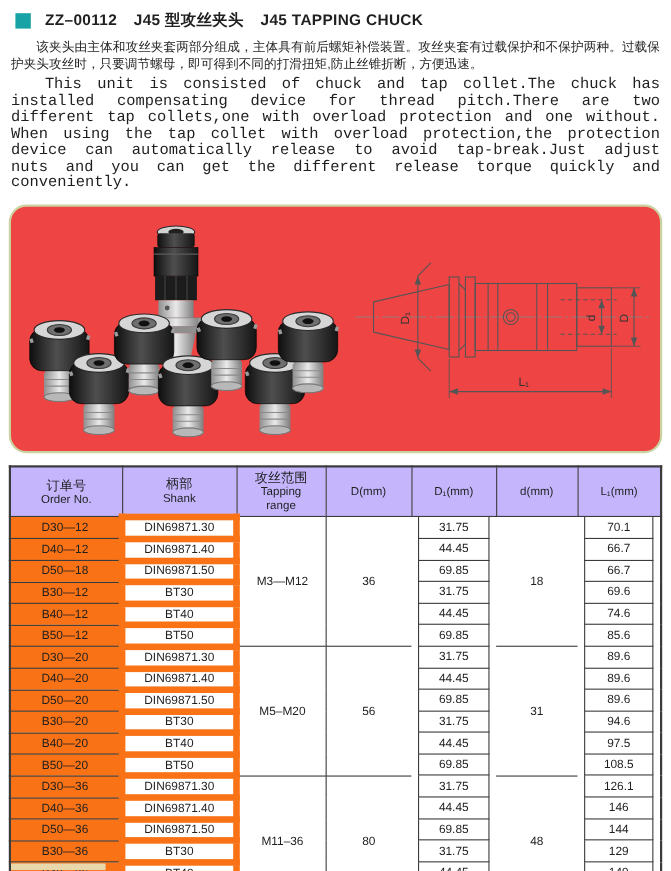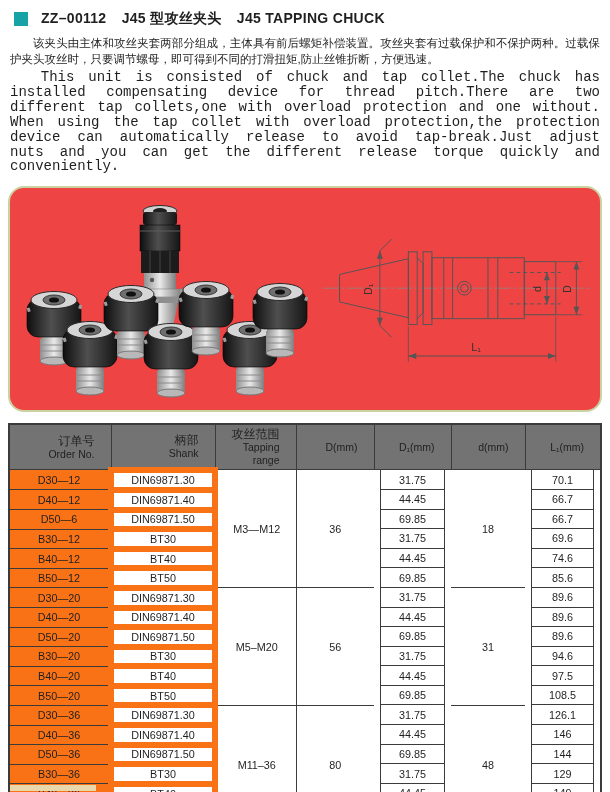--- a/index.html
+++ b/index.html
@@ -59,26 +59,25 @@
   
   .spec-table {
     margin: 11px 8px 0 8px;
     width: 594px;
     border-collapse: collapse;
     table-layout: fixed;
     border: 2px solid #3b3b3b;
   }
   .spec-table th {
     border: 1px solid #3b3b3b;
-    background: #737373;
+    background: #c4b5fd;
     font-weight: normal;
     height: 43px;
     padding: 2px 16px;
     vertical-align: middle;
-    text-align: right;
   }
   .th-cn { font-size: 12px; line-height: 14px; }
   .th-en { font-size: 10.5px; line-height: 13px; }
   .spec-table tbody tr { height: 19.6px; }
   .spec-table td {
     text-align: center; vertical-align: middle;
     font-size: 10.8px;
     padding: 0;
   }
   td.c-order { border: 1px solid #3b3b3b; background: #f97316; }
@@ -303,21 +302,21 @@
       <td class="c-order">D40—12</td>
       <td class="c-shank">DIN69871.40</td>
       <td class="c-box">
           <div class="box">44.45</div>
         </td>
       <td class="c-box">
           <div class="box">66.7</div>
         </td>
     </tr>
     <tr>
-      <td class="c-order">D50—6</td>
+      <td class="c-order">D50—18</td>
       <td class="c-shank">DIN69871.50</td>
       <td class="c-box">
           <div class="box">69.85</div>
         </td>
       <td class="c-box">
           <div class="box">66.7</div>
         </td>
     </tr>
     <tr>
       <td class="c-order">B30—12</td>

